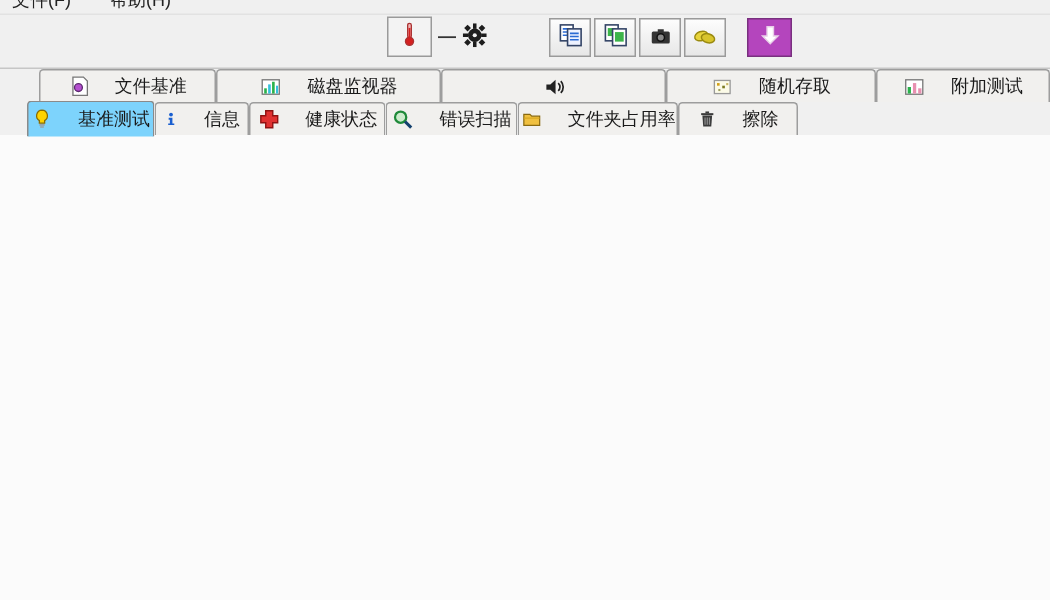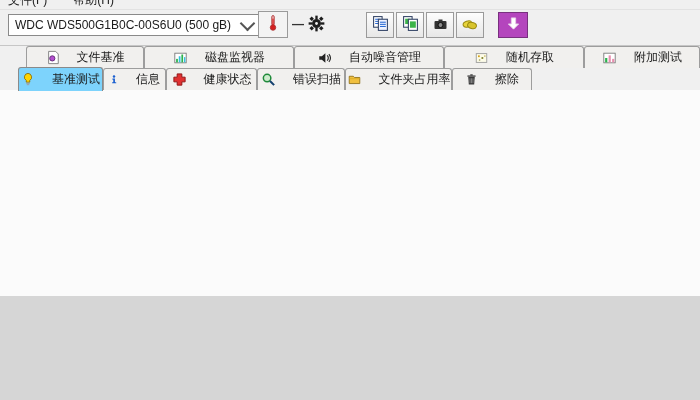--- a/index.html
+++ b/index.html
@@ -1,16 +1,16 @@
 <!DOCTYPE html>
 <html><head>
 <meta charset="utf-8">
 <style>
   html,body{margin:0;padding:0;background:#d6d6d6;}
-  #app{position:relative;width:700px;height:296px;overflow:hidden;background:#f0f0f0;
+  #app{position:relative;width:700px;height:400px;overflow:hidden;background:#f0f0f0;
        font-family:"Liberation Sans",sans-serif;font-size:12px;color:#1a1a1a;}
   .abs{position:absolute;}
   
   #menubar{left:0;top:0;width:700px;height:9px;overflow:hidden;background:#f0f0f0;border-bottom:1px solid #e2e2e2;}
   #menubar .inner{margin-top:-8px;padding-left:8px;display:flex;gap:26px;color:#222;}
   
   #toolbar{left:0;top:10px;width:700px;height:36px;background:#f0f0f0;}
   .combo{left:8px;top:4px;width:252px;height:22px;background:#fff;border:1px solid #8a8a8a;
          display:flex;align-items:center;padding:0 6px;box-sizing:border-box;}
   .combo .txt{flex:1;white-space:nowrap;overflow:hidden;}
@@ -72,24 +72,20 @@
 <div id="app">
 
   <div class="abs" id="menubar">
     <div class="inner">
       <span>文件(F)</span>
       <span>帮助(H)</span>
     </div>
   </div>
 
   <div class="abs" id="toolbar">
-    <div class="abs combo" style="position:absolute;">
-      <span class="txt">WDC WDS500G1B0C-00S6U0 (500 gB)</span>
-      <span class="chev"></span>
-    </div>
     <div class="tbtn flat" style="position:absolute;left:258px;top:1px;width:30px;height:27px;">
       <span class="ic"><svg width="14" height="20" viewBox="0 0 16 20">
             <rect x="6.6" y="1.5" width="2.8" height="11" rx="1.4" fill="#f3b8b8" stroke="#a33"></rect>
             <circle cx="8" cy="15.2" r="3.1" fill="#d42020" stroke="#a33"></circle>
             <rect x="7.3" y="5" width="1.4" height="9.5" fill="#d42020"></rect>
           </svg></span>
     </div>
     <span class="dash" style="position:absolute;left:292px;top:7px;">—</span>
     <span class="ic" style="position:absolute;left:308px;top:5px;"><svg width="17" height="17" viewBox="0 0 16 16">
           <g fill="#1d1d1d">
@@ -175,21 +171,20 @@
         </span>
         <span>磁盘监视器</span>
       </div>
       <div class="tab" style="left: 294px; top: 46px; width: 150px;">
         <span class="ic">
           <svg width="15" height="14" viewBox="0 0 16 16">
             <path d="M2 6h3l4-3.5v11L5 10H2z" fill="#222"></path>
             <path d="M11 5a4 4 0 0 1 0 6M13 3.5a6.5 6.5 0 0 1 0 9" stroke="#222" fill="none" stroke-width="1.3"></path>
           </svg>
         </span>
-        <span>自动噪音管理</span>
       </div>
       <div class="tab" style="left: 444px; top: 46px; width: 140px;">
         <span class="ic">
           <svg width="15" height="14" viewBox="0 0 16 16">
             <rect x="2" y="3" width="12" height="10" fill="#fcfbe8" stroke="#999"></rect>
             <rect x="4" y="5" width="2" height="2" fill="#d4a017"></rect>
             <rect x="8" y="7" width="2" height="2" fill="#7a7a20"></rect>
             <rect x="11" y="5" width="1.6" height="1.6" fill="#c8b560"></rect>
             <rect x="5" y="9.5" width="1.6" height="1.6" fill="#a0a060"></rect>
           </svg>

